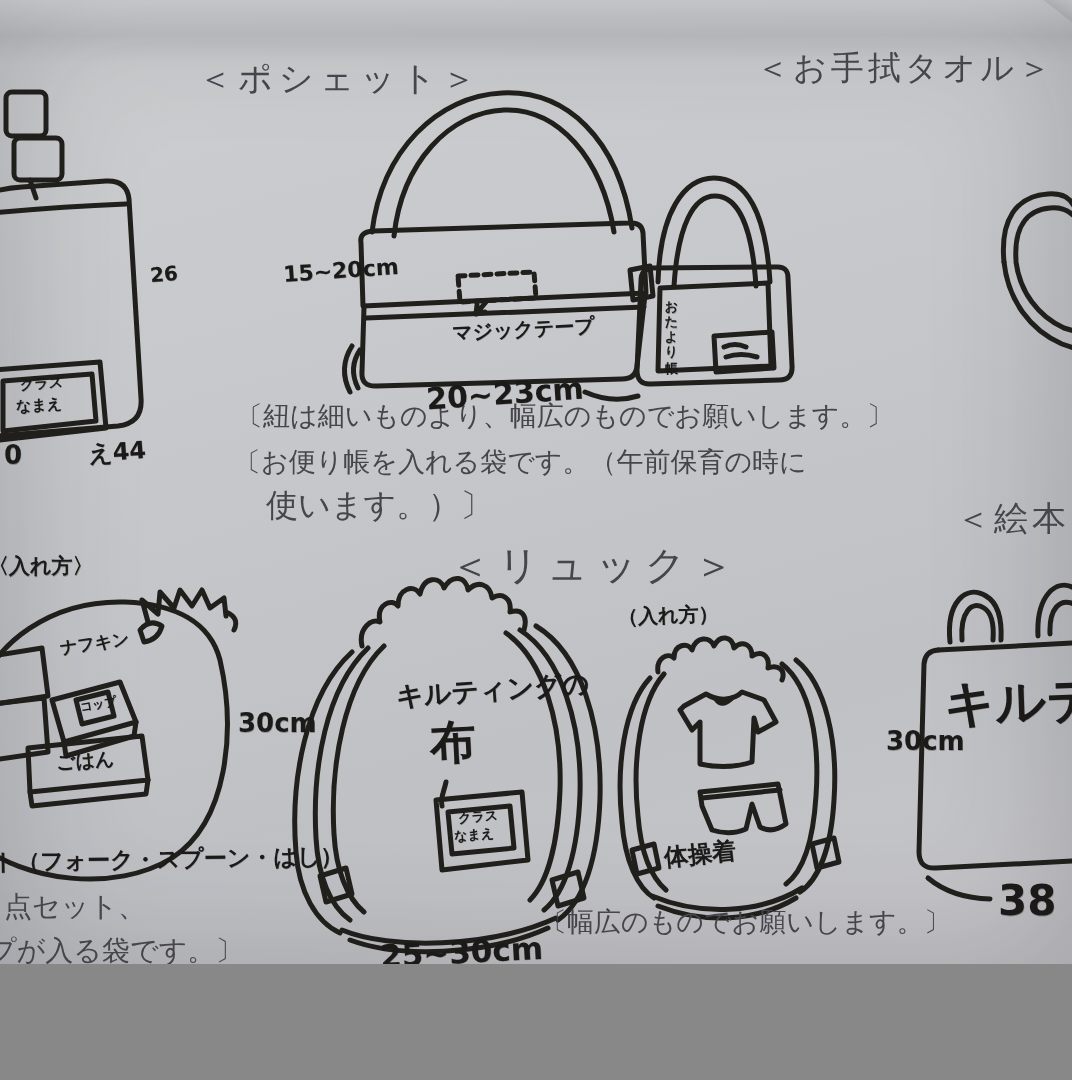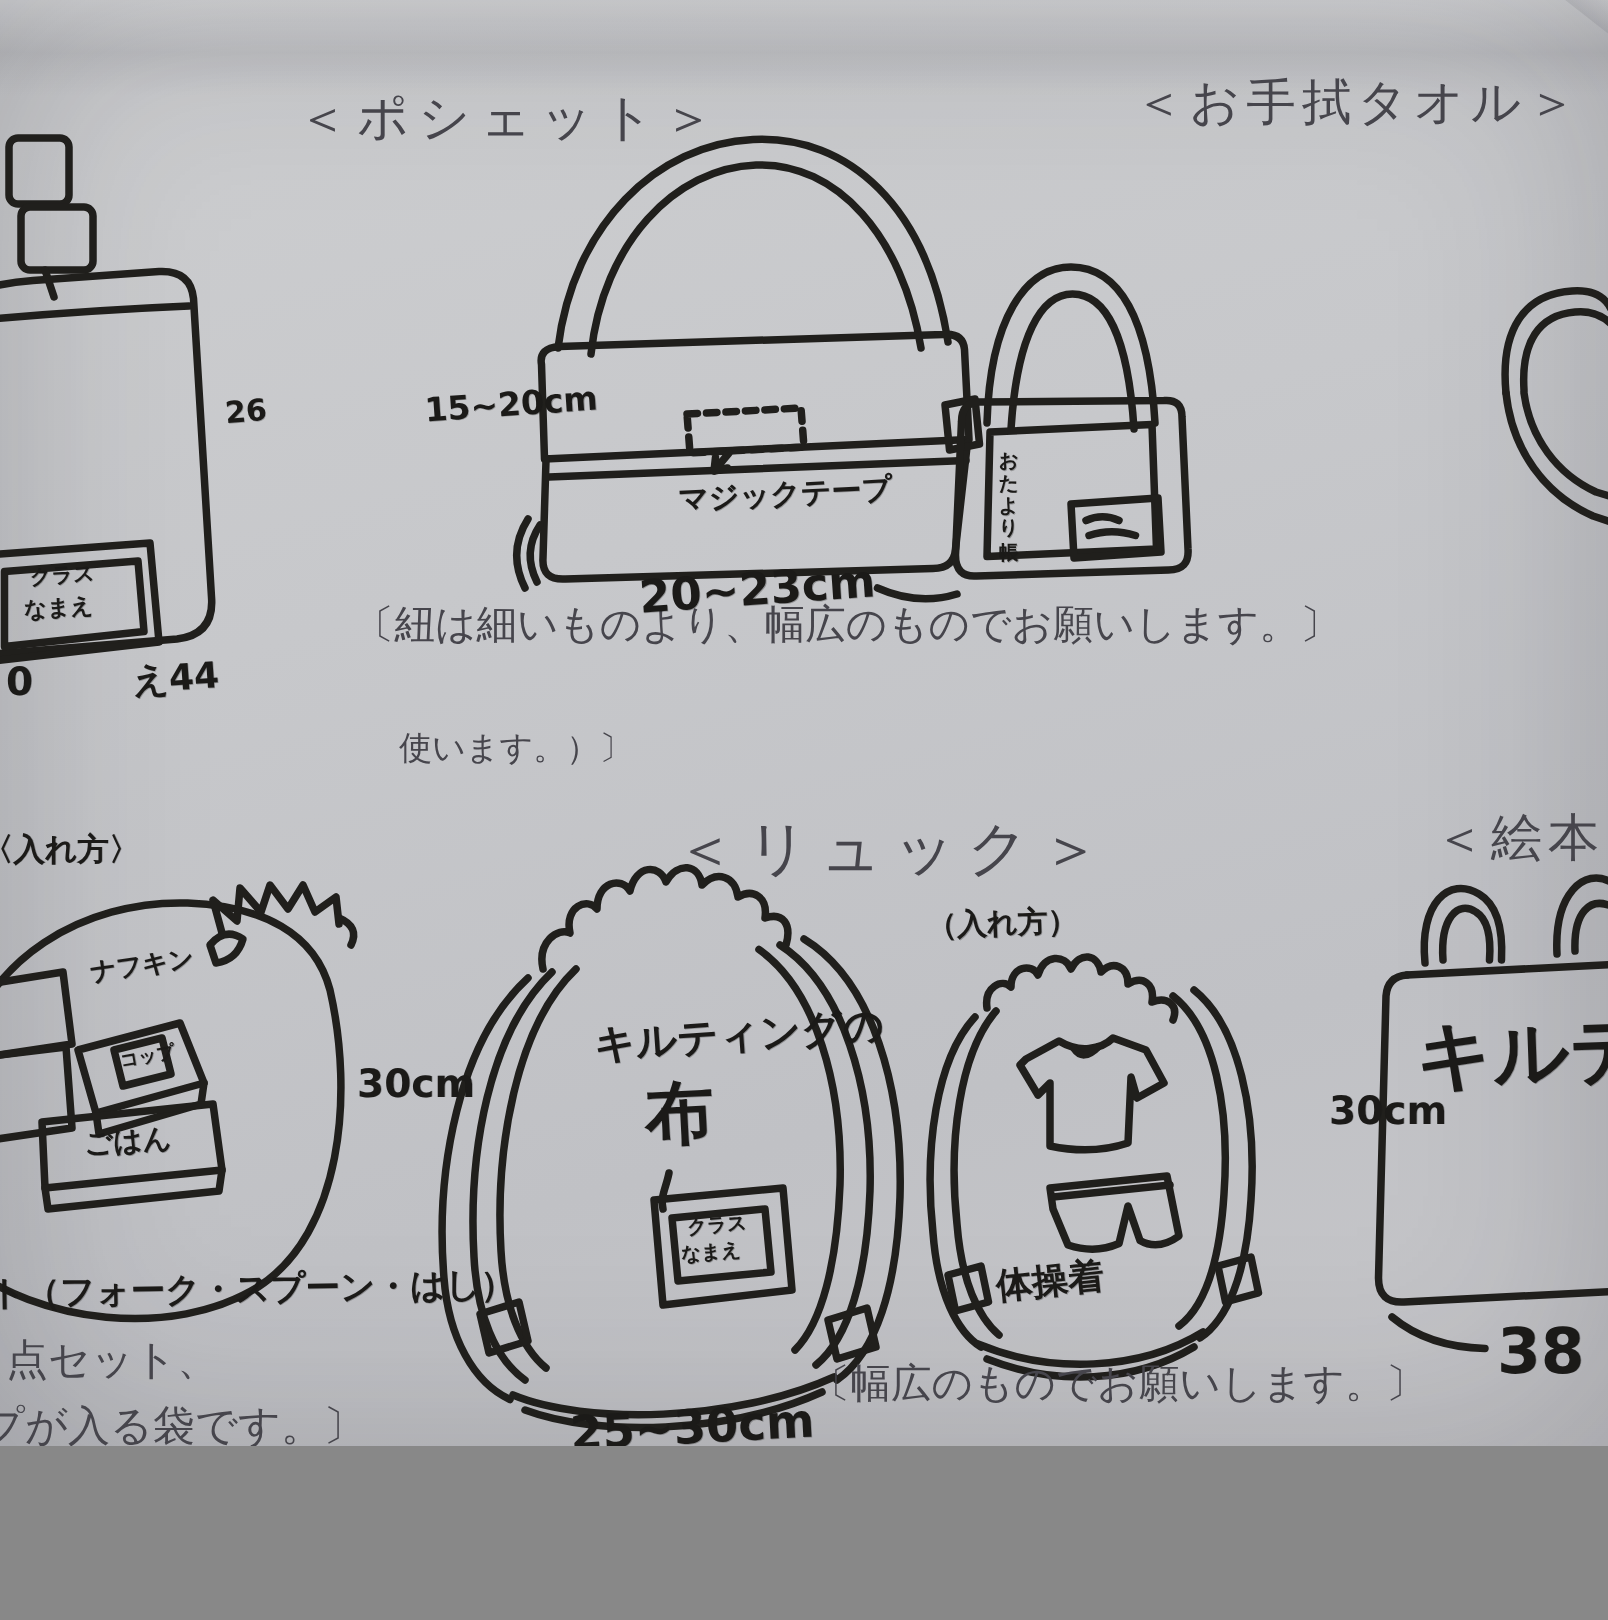--- a/index.html
+++ b/index.html
@@ -127,23 +127,24 @@
       <path d="M1050,634 C1049,608 1060,598 1074,604" stroke-width="4"></path>
       <path d="M938,650 L1074,643" stroke-width="7"></path>
       <path d="M938,650 Q925,651 924,664 L919,852 Q919,869 936,868 L1074,861" stroke-width="7"></path>
       <path d="M928,878 Q952,898 990,899" stroke-width="4"></path>
     </g>
   </svg>
 
   <div class="abs print" style="left:198px; top:56px; font-size:34px; letter-spacing:6px;">＜ポシェット＞</div>
   <div class="abs print" style="left:756px; top:46px; font-size:33px; letter-spacing:4px;">＜お手拭タオル＞</div>
   <div class="abs print" style="left:236px; top:398px; font-size:27px;">〔紐は細いものより、幅広のものでお願いします。〕</div>
-  <div class="abs print" style="left:266px; top:484px; font-size:22px;">使います。）〕</div>
+  <div class="abs print" style="left:234px; top:444px; font-size:27px;">〔お便り帳を入れる袋です。（午前保育の時に</div>
+  <div class="abs print" style="left:266px; top:484px; font-size:32px;">使います。）〕</div>
   <div class="abs print" style="left:450px; top:538px; font-size:40px; letter-spacing:8px;">＜リュック＞</div>
-  <div class="abs print" style="left:956px; top:536px; font-size:34px; letter-spacing:4px;">＜絵本</div>
+  <div class="abs print" style="left:956px; top:496px; font-size:34px; letter-spacing:4px;">＜絵本</div>
   <div class="abs print" style="left:4px; top:888px; font-size:28px;">点セット、</div>
   <div class="abs print" style="left:-12px; top:932px; font-size:28px;">プが入る袋です。〕</div>
   <div class="abs print" style="left:540px; top:904px; font-size:27px;">〔幅広のものでお願いします。〕</div>
   <div class="abs print" style="left:358px; top:960px; font-size:27px;">キルティングの布が望ましいです。</div>
 
   <div class="abs hw" style="left:150px; top:262px; font-size:20px; transform:rotate(-5deg);">26</div>
   <div class="abs hw" style="left:4px; top:440px; font-size:26px;">0</div>
   <div class="abs hw" style="left:88px; top:436px; font-size:24px; transform:rotate(-4deg);">え44</div>
   <div class="abs hw" style="left:20px; top:375px; font-size:14px; transform:rotate(-4deg);">クラス</div>
   <div class="abs hw" style="left:16px; top:396px; font-size:15px; transform:rotate(-4deg);">なまえ</div>

